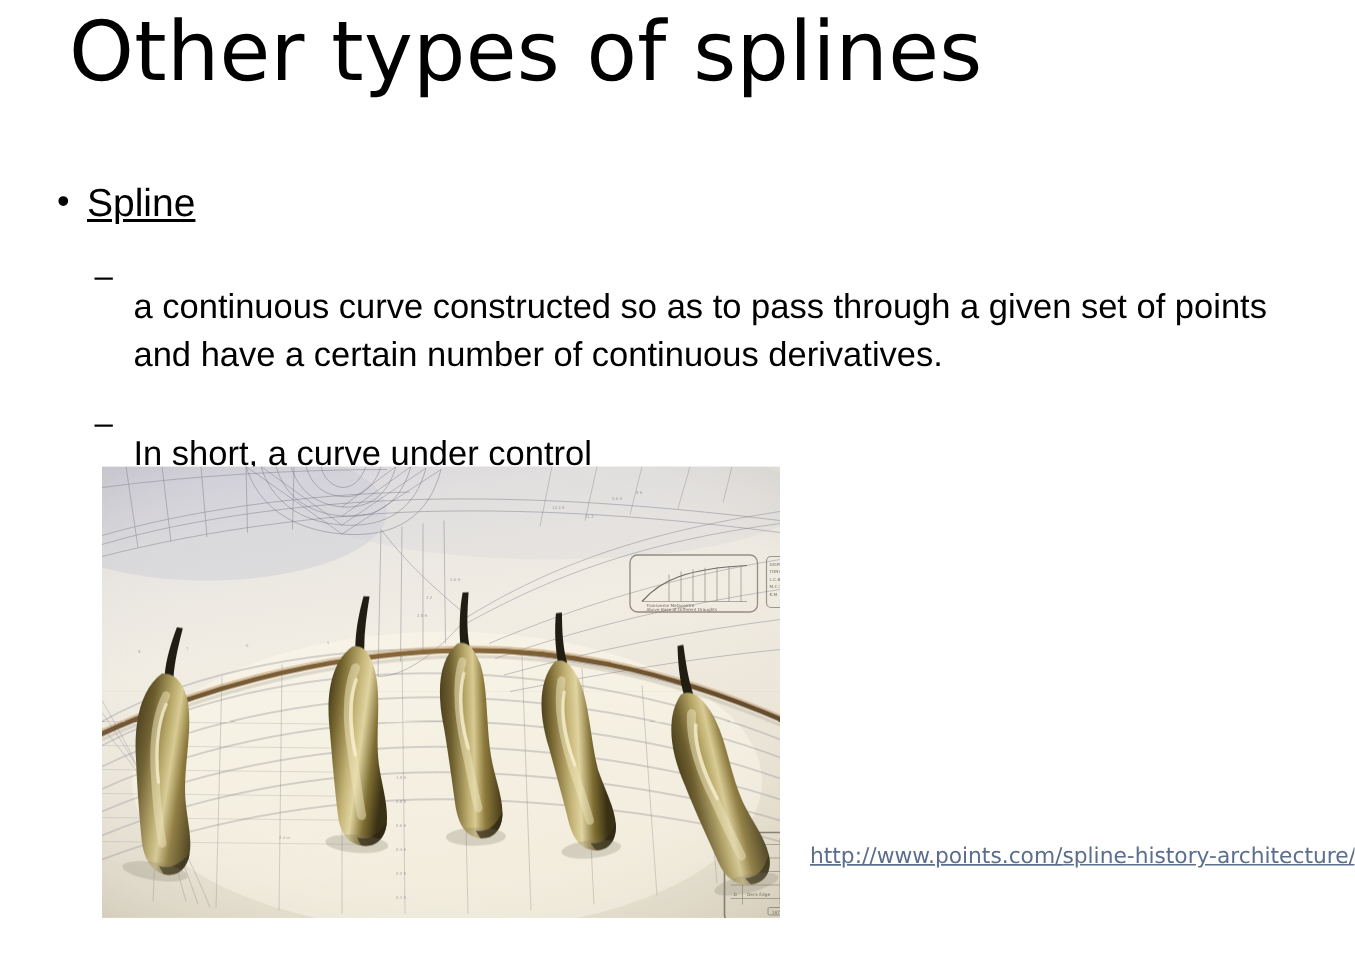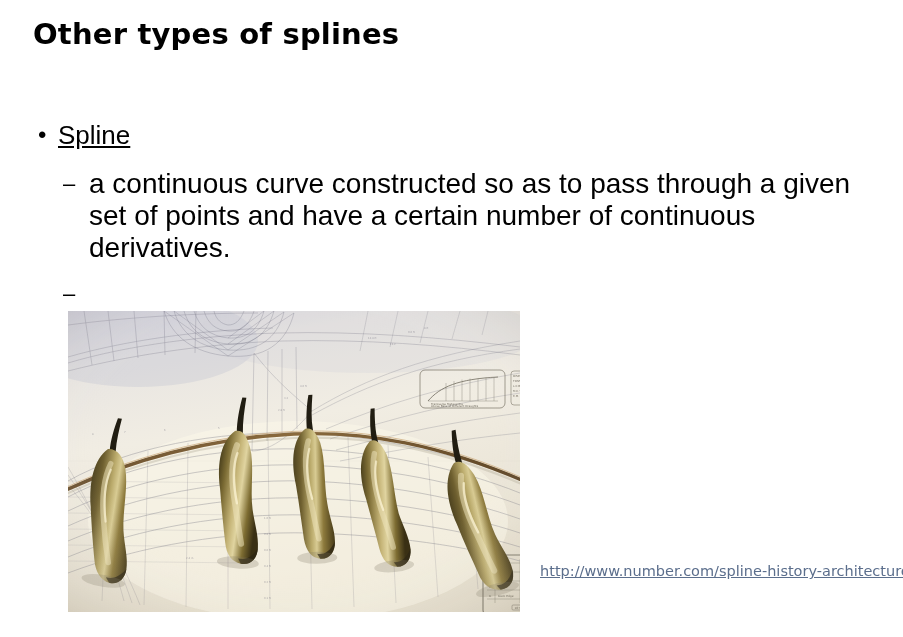--- a/index.html
+++ b/index.html
@@ -18,25 +18,25 @@
 
   .slide {
     position: absolute;
     inset: 0;
     background: #ffffff;
   }
 
   
   .slide-title {
     position: absolute;
-    left: 33px;
+    left: 46px;
     top: 8px;
     font-family: "DejaVu Sans", sans-serif;
-    font-weight: 700;
-    font-size: 29px;
+    font-weight: 400;
+    font-size: 55px;
     line-height: 52px;
     letter-spacing: 0.2px;
     color: #000000;
     white-space: nowrap;
   }
 
   
   .body-block {
     position: absolute;
     left: 30px;
@@ -75,24 +75,25 @@
     padding-left: 33px;
   }
   .bullet-l2 .marker {
     width: 26px;
     flex: 0 0 26px;
     font-size: 22px;
     line-height: 32px;
     color: #000;
   }
   .bullet-l2 .text {
-    font-size: 28px;
+    font-size: 23px;
     line-height: 32px;
     color: #000;
     max-width: 780px;
+    margin-top: 20px;
   }
 
   
   .photo {
     position: absolute;
     left: 68px;
     top: 311px;
     width: 452px;
     height: 301px;
     overflow: hidden;
@@ -141,20 +142,21 @@
       <span class="text">Spline</span>
     </div>
 
     <div class="bullet-l2">
       <span class="marker">–</span>
       <span class="text">a continuous curve constructed so as to pass through a given set of points and have a certain number of continuous derivatives.</span>
     </div>
 
     <div class="bullet-l2">
       <span class="marker">–</span>
+      <span class="text">In short, a curve under control</span>
     </div>
 
   </div>
 
   <div class="photo">
     <svg width="452" height="301" viewBox="0 0 452 301" xmlns="http://www.w3.org/2000/svg">
       <defs>
         <linearGradient id="paperG" x1="0" y1="0" x2="0.25" y2="1">
           <stop offset="0" stop-color="#d6d4de"></stop>
           <stop offset="0.18" stop-color="#e8e5e2"></stop>
@@ -431,16 +433,16 @@
           <path d="M17 134 C 27 135, 33 128, 33 117 C 27 128, 21 130, 14 129 Z" fill="#2e2713" opacity="0.8"></path>
           <ellipse cx="14" cy="133" rx="22" ry="6" fill="#7b7260" opacity="0.25"></ellipse>
         </g>
 
         <rect x="0" y="0" width="452" height="301" fill="url(#vign)"></rect>
       </g>
     </svg>
   </div>
 
   <div class="caption-block">
-    <a class="caption-link" href="#"><span class="u">http://www.number.com/</span><span>spline-history-architecture/</span></a>
+    <a class="caption-link" href="#"><span class="u">http://www.points.com/</span><span>spline-history-architecture/</span></a>
   </div>
 
 </div>
 
 </body></html>

